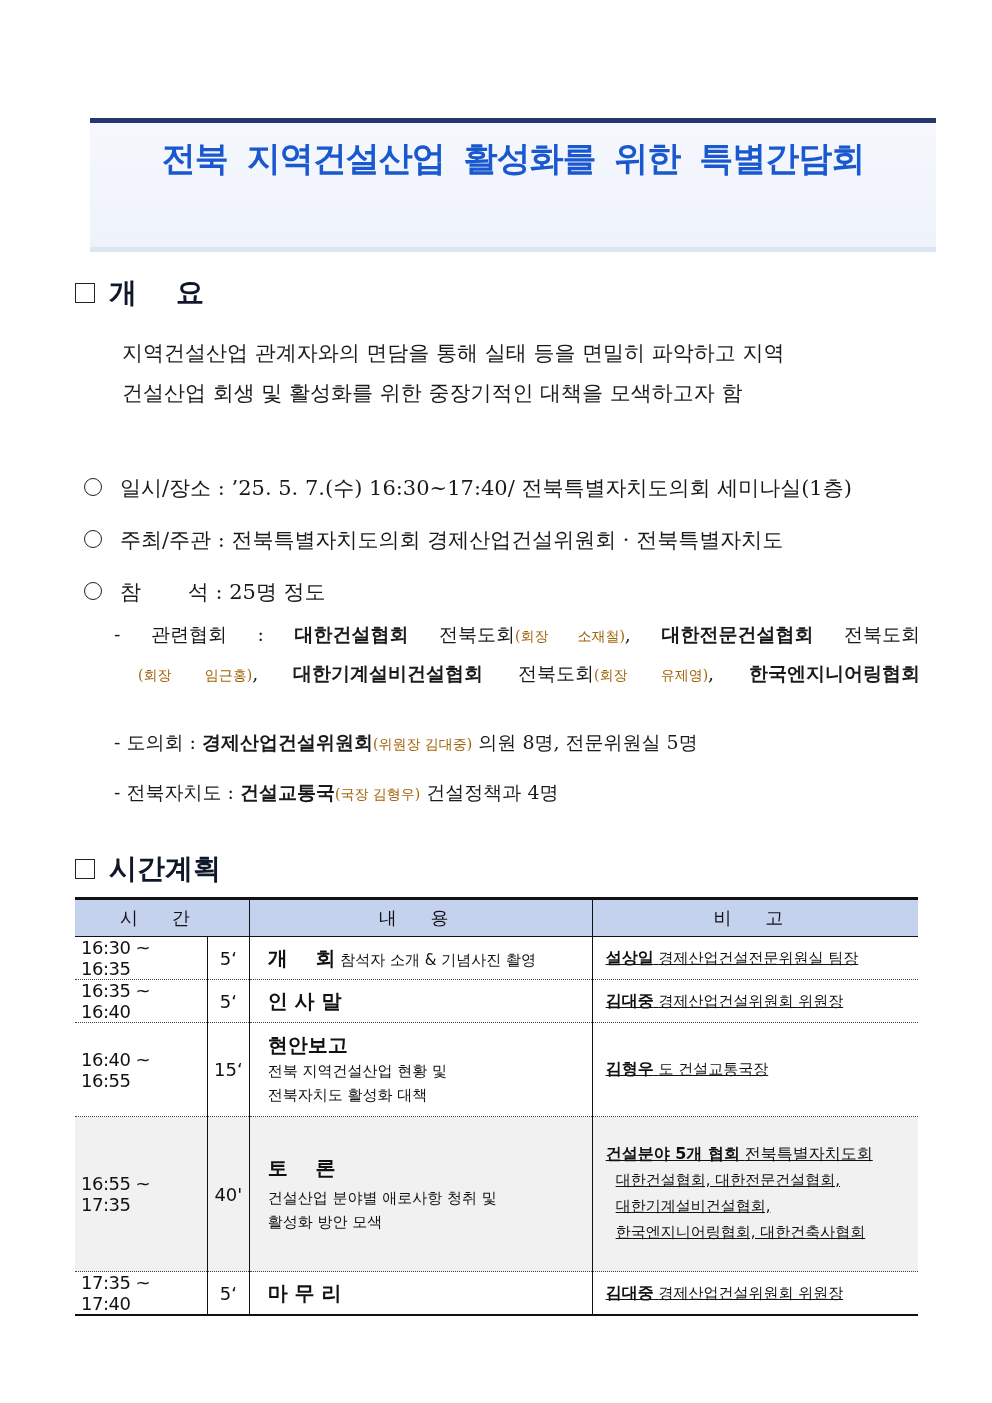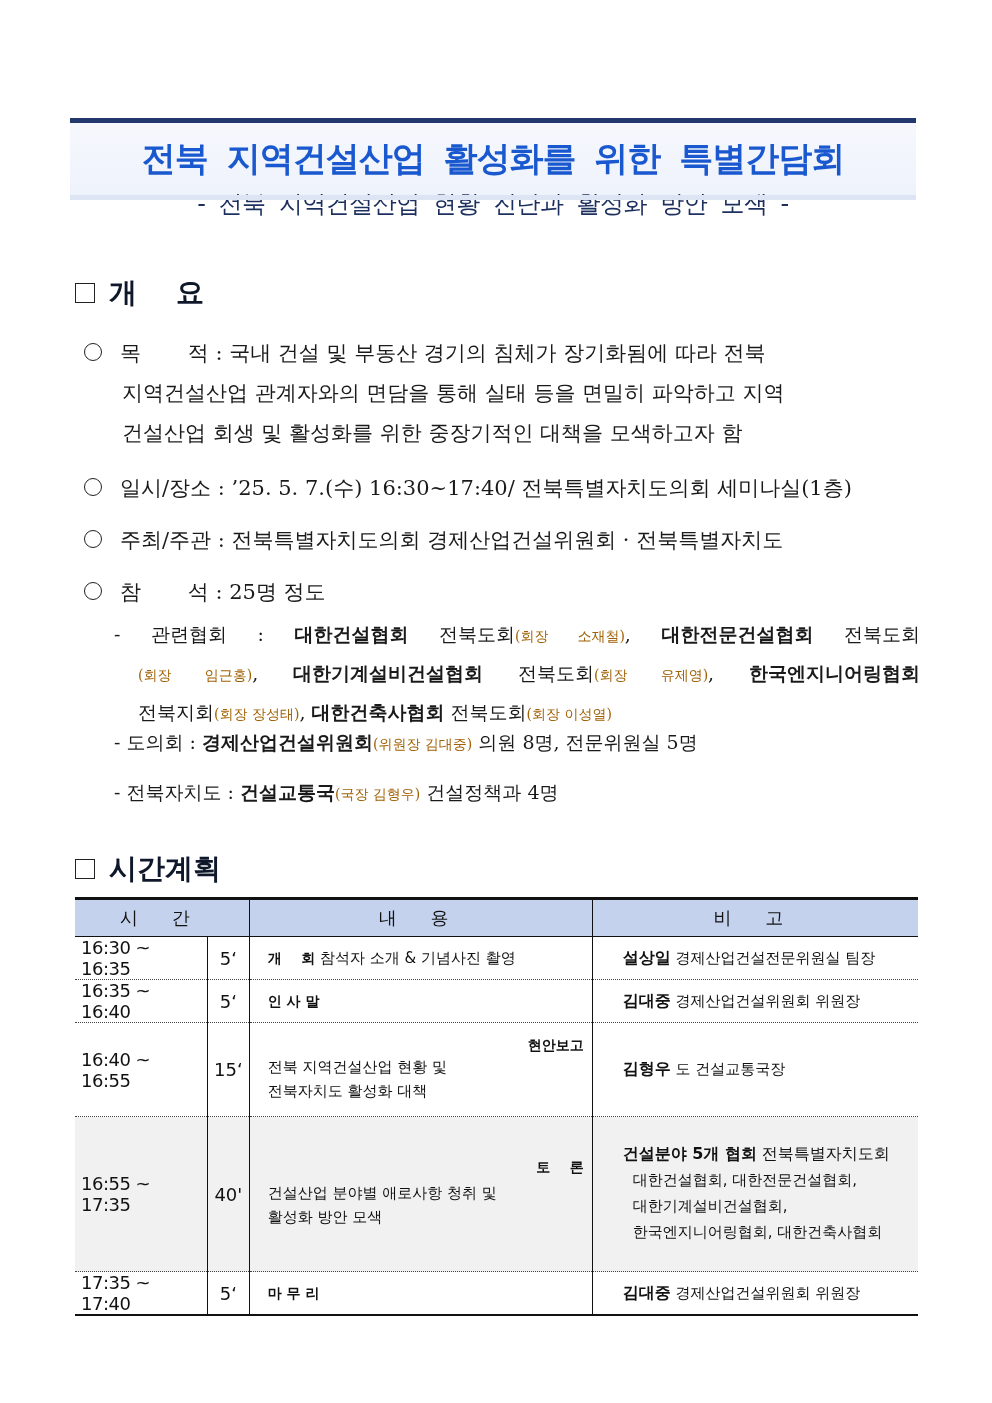--- a/index.html
+++ b/index.html
@@ -1,20 +1,20 @@
 <!DOCTYPE html>
 <html><head>
 <meta charset="utf-8">
 <style>
   html, body { margin: 0; padding: 0; background: #ffffff; }
   body { width: 992px; height: 1403px; position: relative; overflow: hidden;
          font-family: "DejaVu Serif", "Liberation Serif", serif; color: #111; }
 
   
-  .banner { position: absolute; left: 70px; top: 118px; width: 846px; height: 82px;
+  .banner { position: absolute; left: 90px; top: 118px; width: 846px; height: 134px;
             background: linear-gradient(#f6f8fd, #eef2fb); }
   .banner-topline { position: absolute; left: 0; top: 0; width: 100%; height: 5px; background: #23396e; }
   .banner-bottomline { position: absolute; left: 0; bottom: 0; width: 100%; height: 5px; background: #dde4f4; }
   .title { position: absolute; left: 0; width: 100%; top: 18px; text-align: center;
            font-family: "DejaVu Sans", sans-serif; font-weight: bold; font-size: 34px;
            color: #1a58cf; letter-spacing: -1px; word-spacing: 8px; }
   .subtitle { position: absolute; left: 0; width: 100%; top: 70px; text-align: center;
               font-family: "DejaVu Sans", sans-serif; font-size: 24px; color: #1c2f5e;
               letter-spacing: -0.5px; word-spacing: 6px; }
 
@@ -37,48 +37,44 @@
   
   table.sched { position: absolute; left: 75px; top: 897px; width: 843px; border-collapse: collapse;
                 font-family: "DejaVu Sans", sans-serif; font-size: 15px; color: #111; }
   table.sched th { background: #c5d2ee; height: 34px; font-weight: normal; font-size: 18px;
                    letter-spacing: 14px; border-top: 3px solid #111; border-bottom: 1.5px solid #111; }
   table.sched th + th { border-left: 1.5px solid #111; }
   table.sched td { border-bottom: 1px dotted #444; padding: 0 8px; vertical-align: middle; }
   table.sched td.c-time { width: 118px; font-size: 18px; letter-spacing: -0.5px; padding-left: 6px; }
   table.sched td.c-dur  { width: 28px; border-left: 1.5px solid #111; text-align: center; font-size: 18px; padding: 0 6px; }
   table.sched td.c-cont { width: 316px; border-left: 1.5px solid #111; padding-left: 18px; }
-  table.sched td.c-note { border-left: 1.5px solid #111; padding-left: 30px; }
+  table.sched td.c-note { border-left: 1.5px solid #111; padding-left: 13px; text-decoration: underline; }
   table.sched tr.last td { border-bottom: 2.5px solid #111; }
   table.sched tr.shade td { background: #f1f1f1; }
-  .cont-bold { font-weight: bold; font-size: 14px; text-align: right; }
+  .cont-bold { font-weight: bold; font-size: 20px; }
   .cont-small { font-size: 15px; }
   .note-bold { font-weight: bold; font-size: 16px; }
   .note-small { font-size: 15px; }
   .note-list { font-size: 15px; line-height: 26px; padding-left: 10px; }
 </style>
 </head>
 <body>
 
 <div class="banner">
   <div class="banner-topline"></div>
   <div class="title">전북 지역건설산업 활성화를 위한 특별간담회</div>
-  <div class="subtitle">- 전북 지역건설산업 현황 진단과 활성화 방안 모색 -</div>
   <div class="banner-bottomline"></div>
 </div>
 
 <div class="section-head" style="top:274px;">
   <span class="sq"></span>
   <span style="white-space:pre;">개    요</span>
 </div>
 
 <div class="para" style="top:333px;">
-  <div class="justify">
-    <span class="circ"></span><span style="white-space:pre;">목       적</span><span style="white-space:pre;"> : </span><span>국내 건설 및 부동산 경기의 침체가 장기화됨에 따라 전북</span>
-  </div>
   <div class="indent-line">지역건설산업 관계자와의 면담을 통해 실태 등을 면밀히 파악하고 지역</div>
   <div class="indent-line">건설산업 회생 및 활성화를 위한 중장기적인 대책을 모색하고자 함</div>
 </div>
 
 <div class="para" style="top:468px;">
   <span class="circ"></span><span>일시/장소</span><span style="white-space:pre;"> : </span><span>’25. 5. 7.(수) 16:30~17:40/ 전북특별자치도의회 세미나실(1층)</span>
 </div>
 
 <div class="para" style="top:520px;">
   <span class="circ"></span><span>주최/주관</span><span style="white-space:pre;"> : </span><span>전북특별자치도의회 경제산업건설위원회 · 전북특별자치도</span>
@@ -87,23 +83,20 @@
 <div class="para" style="top:572px;">
   <span class="circ"></span><span style="white-space:pre;">참       석</span><span style="white-space:pre;"> : </span><span>25명 정도</span>
 </div>
 
 <div class="sub" style="top:616px;">
   <div style="text-align:justify; text-align-last:justify;">
     <span style="white-space:pre;">- 관련협회 : </span><span class="b">대한건설협회</span><span> 전북도회</span><span class="sm">(회장 소재철)</span><span style="white-space:pre;">, </span><span class="b">대한전문건설협회</span><span> 전북도회</span>
   </div>
   <div style="padding-left:24px; text-align:justify; text-align-last:justify;">
     <span class="sm">(회장 임근홍)</span><span style="white-space:pre;">, </span><span class="b">대한기계설비건설협회</span><span> 전북도회</span><span class="sm">(회장 유제영)</span><span style="white-space:pre;">, </span><span class="b">한국엔지니어링협회</span>
-  </div>
-  <div style="padding-left:24px;">
-    <span> 전북지회</span><span class="sm">(회장 장성태)</span><span style="white-space:pre;">, </span><span class="b">대한건축사협회</span><span> 전북도회</span><span class="sm">(회장 이성열)</span>
   </div>
 </div>
 
 <div class="sub" style="top:724px;">
   <span style="white-space:pre;">- 도의회 : </span><span class="b">경제산업건설위원회</span><span class="sm">(위원장 김대중)</span><span style="white-space:pre;"> 의원 8명, 전문위원실 5명</span>
 </div>
 
 <div class="sub" style="top:774px;">
   <span style="white-space:pre;">- 전북자치도 : </span><span class="b">건설교통국</span><span class="sm">(국장 김형우)</span><span style="white-space:pre;"> 건설정책과 4명</span>
 </div>

